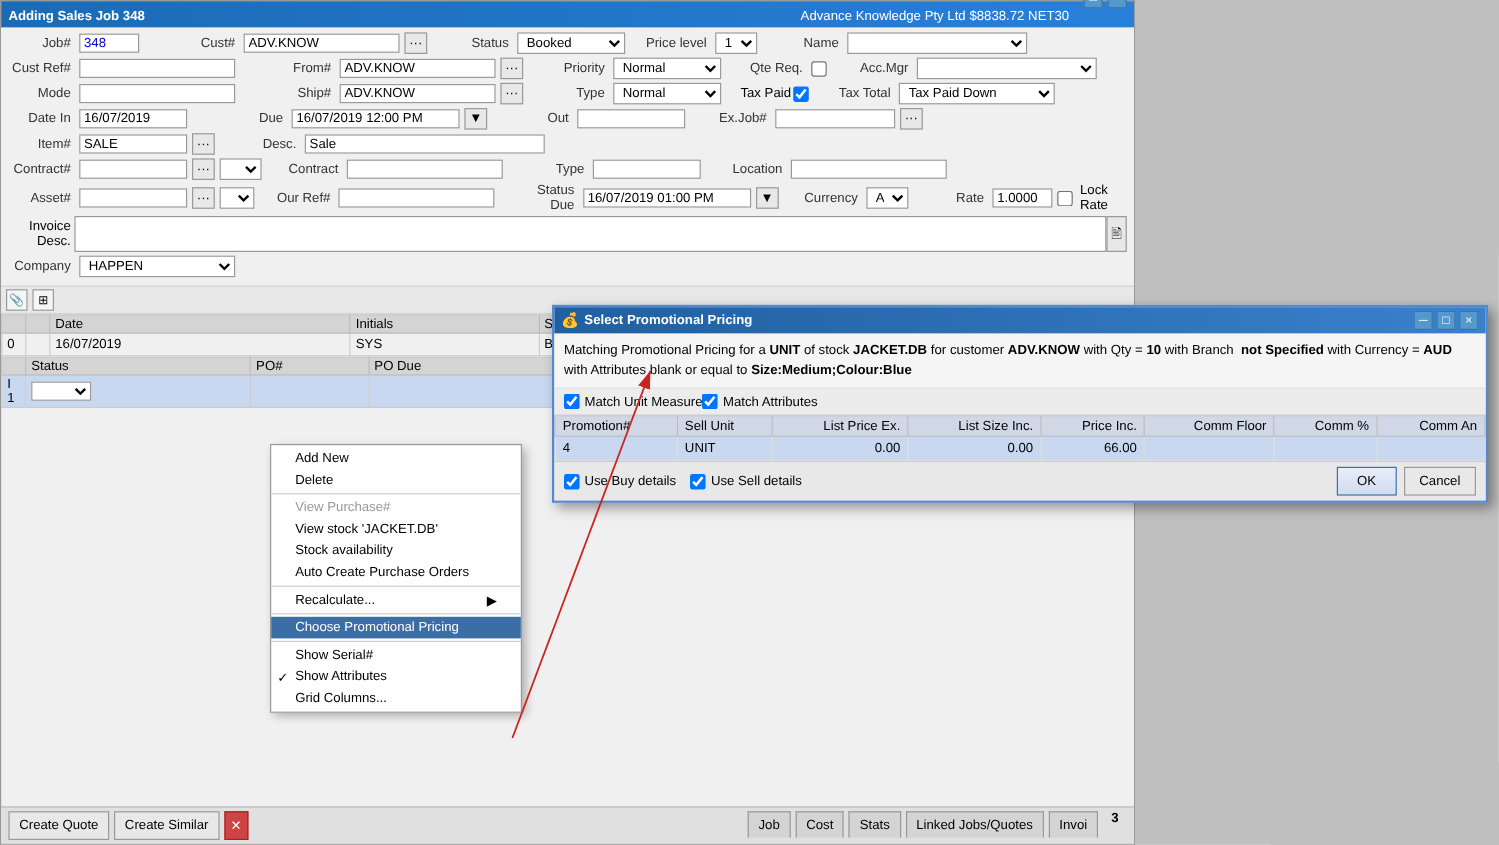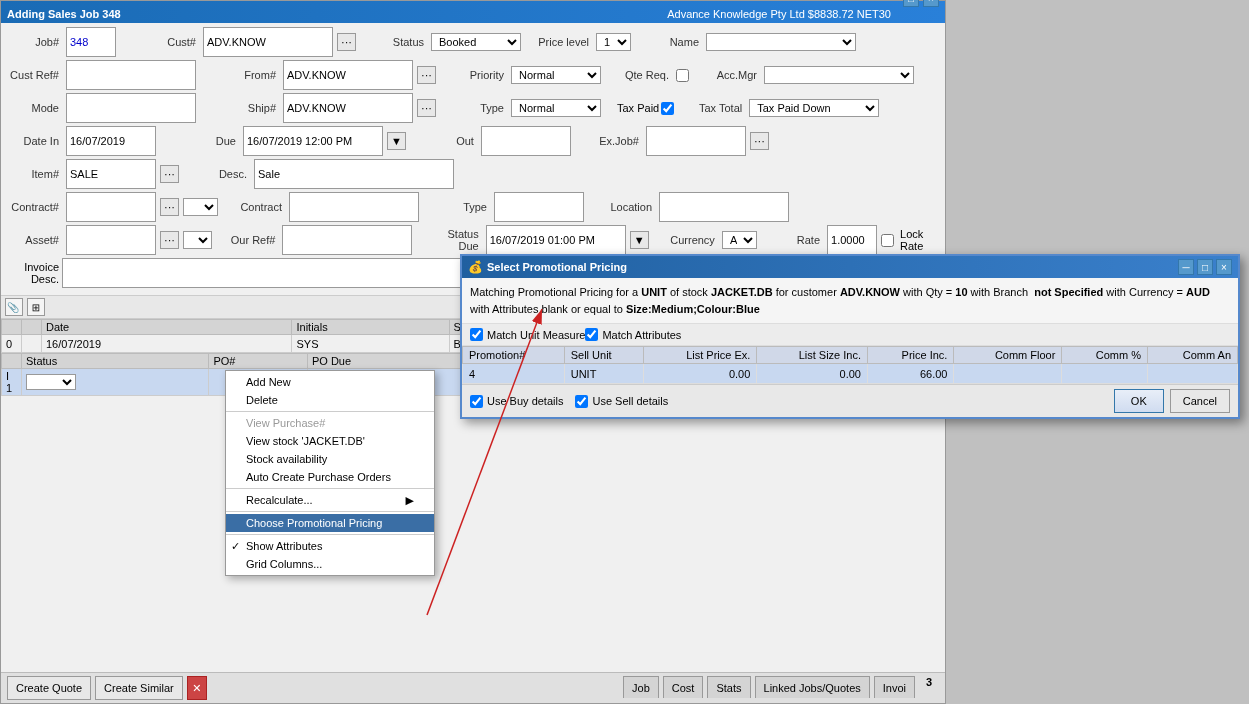--- a/index.html
+++ b/index.html
@@ -54,21 +54,21 @@
     }
     .form-label {
       color: #333;
       min-width: 55px;
       text-align: right;
       padding-right: 3px;
     }
     .form-input {
       border: 1px solid #999;
       background: white;
-      height: 30px;
+      height: 16px;
       padding: 1px 3px;
       font-size: 11px;
     }
     .form-input-blue { color: #0000cc; }
     .form-input.wide { width: 130px; }
     .form-input.medium { width: 90px; }
     .form-input.small { width: 50px; }
     .form-input.xsmall { width: 35px; }
     select.form-input { height: 18px; font-size: 11px; }
     .dots-btn {
@@ -425,20 +425,26 @@
       <input type="checkbox" style="">
       <span style="margin-left:2px;">Lock Rate</span>
     </div>
 
     <div class="invoice-desc-row">
       <span class="invoice-desc-label">Invoice<br>Desc.</span>
       <input class="invoice-desc-input" value="" style="">
       <button class="dots-btn" style="height:30px;">🖹</button>
     </div>
 
+    <div class="form-row">
+      <span class="form-label">Company</span>
+      <select class="form-input" style="width:130px;">
+        <option>HAPPEN</option>
+      </select>
+    </div>
   </div>
 
   <div class="table-toolbar">
     <div class="toolbar-icon">📎</div>
     <div class="toolbar-icon">⊞</div>
   </div>
 
   <div style="max-height:50px; overflow:hidden;">
     <table class="main-table">
       <thead>
@@ -516,20 +522,21 @@
   <div class="ctx-separator"></div>
   <div class="ctx-item disabled">View Purchase#</div>
   <div class="ctx-item">View stock 'JACKET.DB'</div>
   <div class="ctx-item">Stock availability</div>
   <div class="ctx-item">Auto Create Purchase Orders</div>
   <div class="ctx-separator"></div>
   <div class="ctx-item has-submenu">Recalculate...</div>
   <div class="ctx-separator"></div>
   <div class="ctx-item highlighted" style="background:#3a6ea5; color:white;">Choose Promotional Pricing</div>
   <div class="ctx-separator"></div>
+  <div class="ctx-item">Show Serial#</div>
   <div class="ctx-item checked">Show Attributes</div>
   <div class="ctx-item">Grid Columns...</div>
 </div>
 
 <svg style="position:absolute; top:0; left:0; width:1249px; height:704px; pointer-events:none; z-index:200;">
   <defs>
     <marker id="arrowhead" markerWidth="10" markerHeight="7" refX="10" refY="3.5" orient="auto">
       <polygon points="0 0, 10 3.5, 0 7" fill="#cc2222"></polygon>
     </marker>
   </defs>

